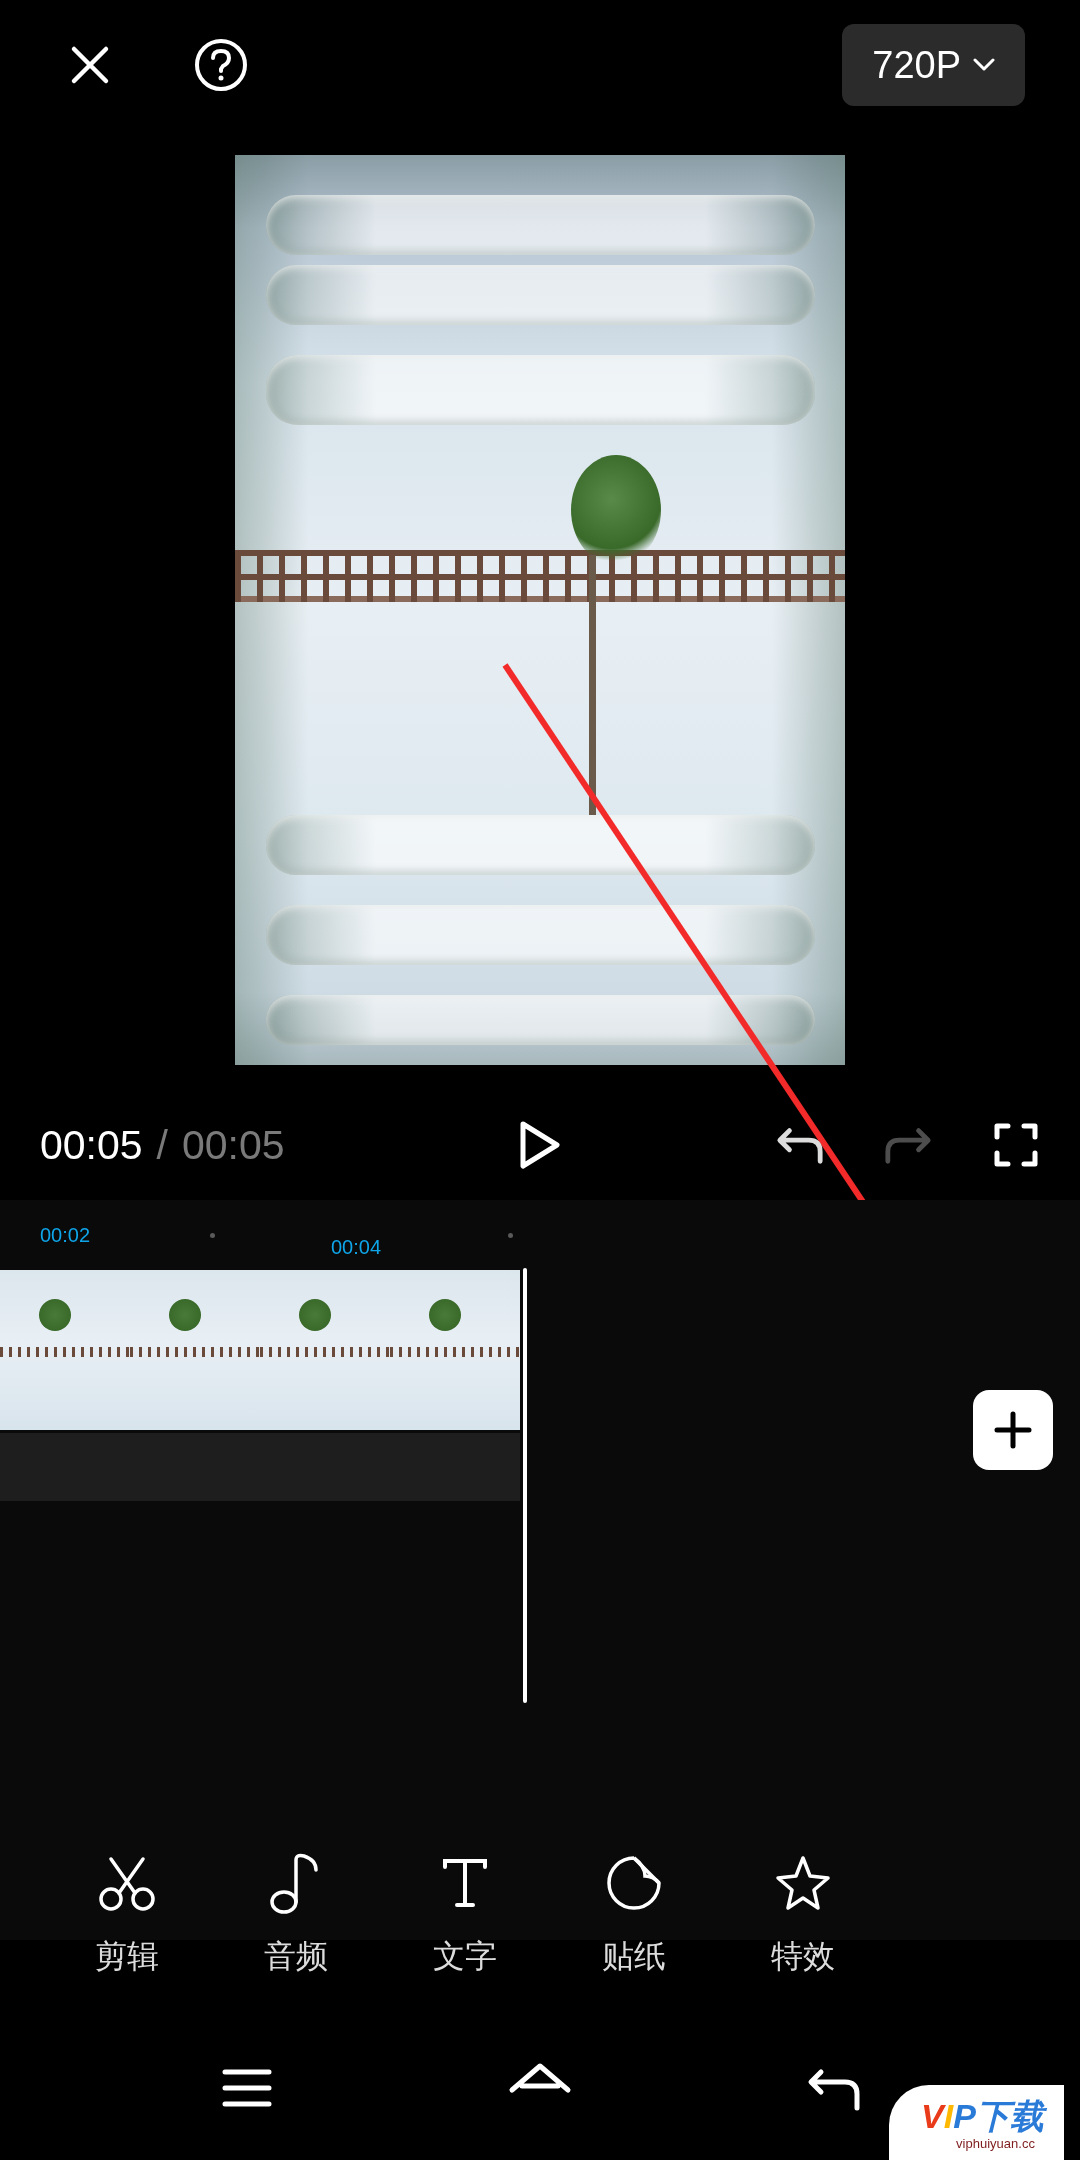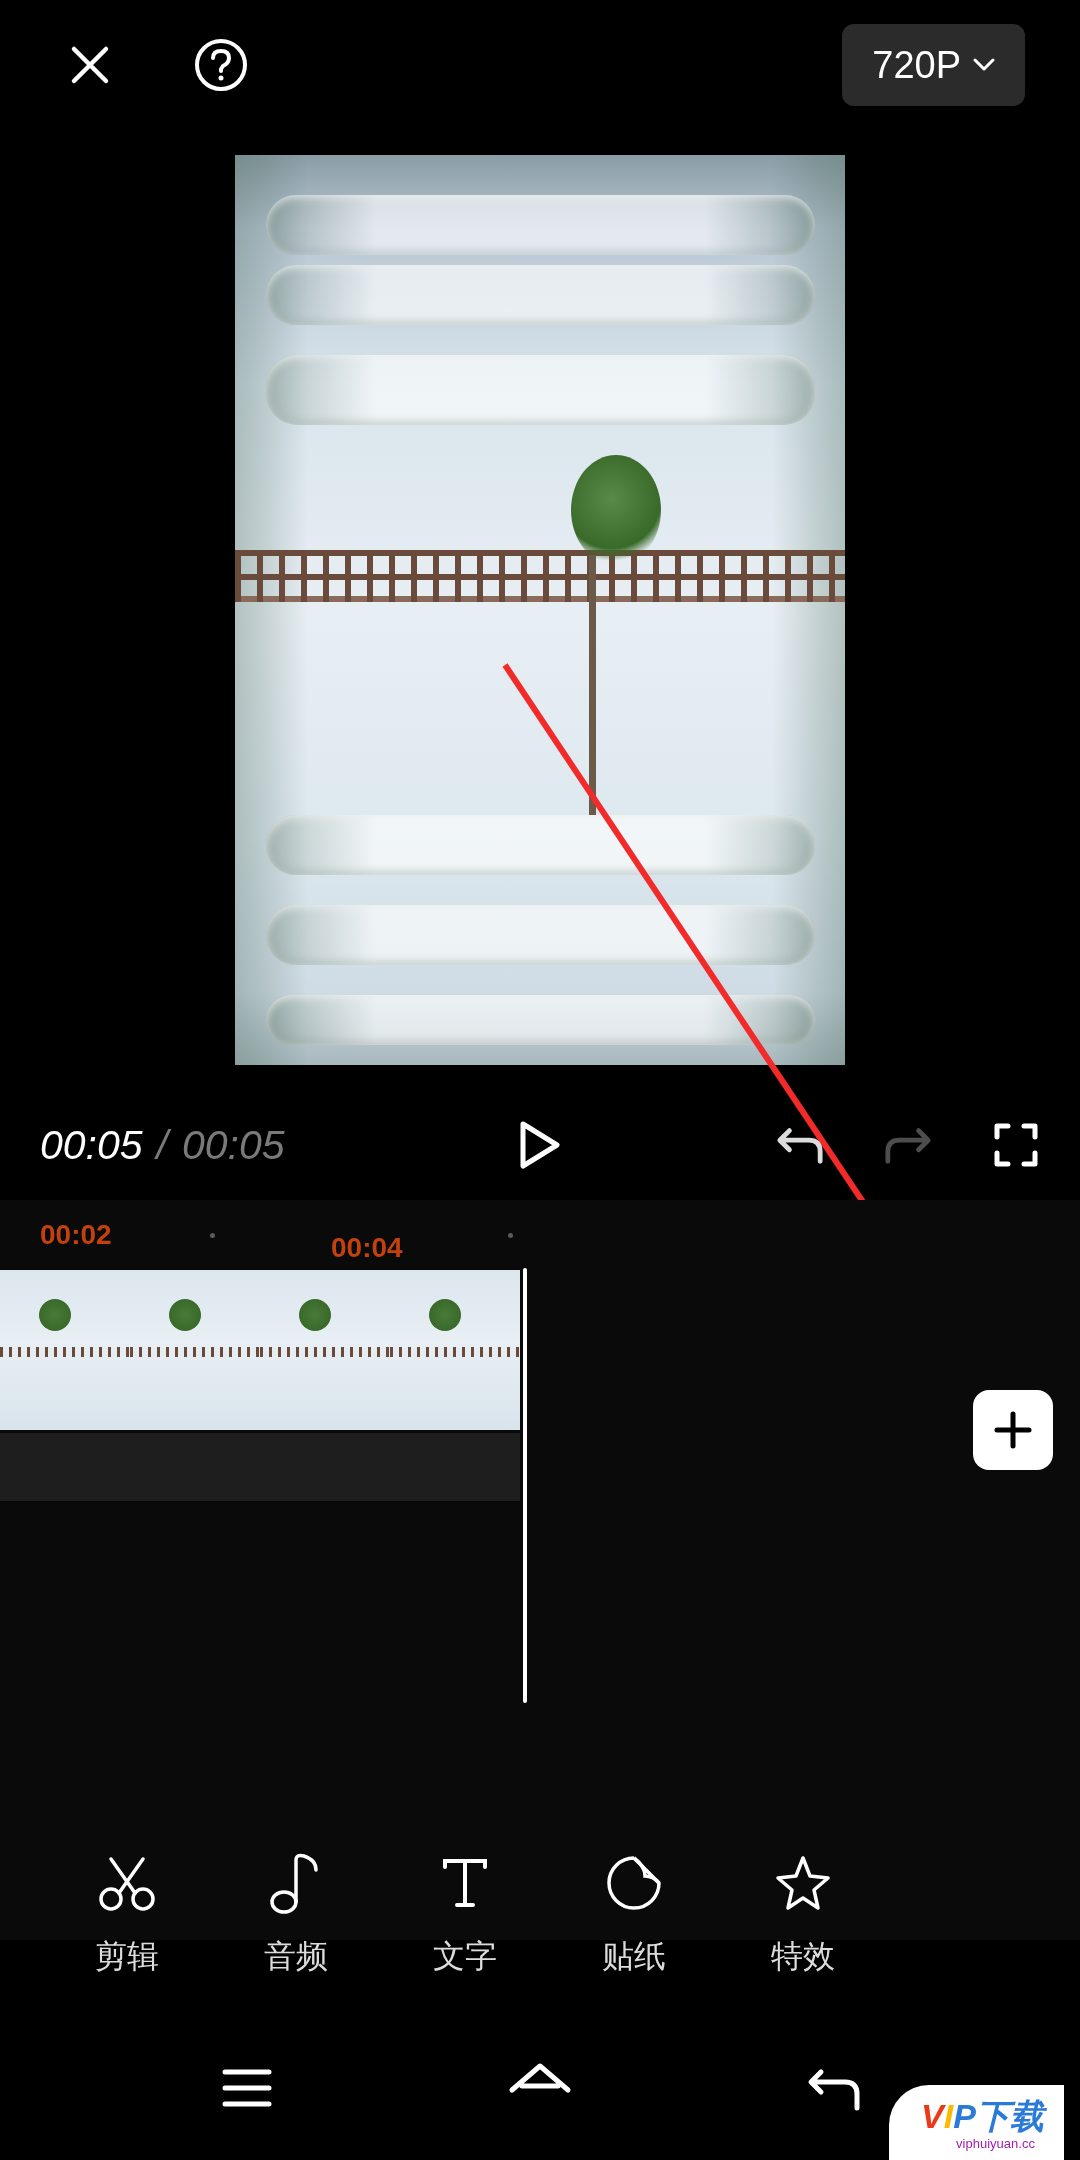--- a/index.html
+++ b/index.html
@@ -171,24 +171,23 @@
     .disabled { opacity: 0.35; }
     .timeline-area {
       position: relative;
       height: 740px;
       background: #0a0a0a;
     }
     .timeline-ruler {
       height: 70px;
       display: flex;
       align-items: center;
-      font-size: 28px;
-      color: #c2410c;
-      position: relative;
-      font-weight: bold;
+      font-size: 20px;
+      color: #0ea5e9;
+      position: relative;
     }
     .ruler-label {
       position: absolute;
     }
     .ruler-dot {
       position: absolute;
       width: 5px;
       height: 5px;
       border-radius: 50%;
       background: #5a5a5a;
@@ -332,21 +331,21 @@
     .watermark-text {
       font-size: 34px;
       font-weight: bold;
       font-style: italic;
     }
     .watermark-text .v { color: #e93a1a; }
     .watermark-text .i { color: #ffb800; }
     .watermark-text .p { color: #2a7ad8; }
     .watermark-sub {
       font-size: 13px;
-      color: #a21caf;
+      color: #7f1d1d;
       margin-top: -4px;
       margin-left: 26px;
     }
   </style>
 </head>
 <body>
 
 <div class="top-bar">
   <div class="top-left">
     <div class="icon-btn">
@@ -388,21 +387,21 @@
 
 <svg class="annotation-arrow" viewBox="0 0 480 680">
   <defs>
     <marker id="ah" markerWidth="12" markerHeight="12" refX="9" refY="6" orient="auto">
       <path d="M0 0 L12 6 L0 12 Z" fill="#f22a2a"></path>
     </marker>
   </defs>
   <line x1="5" y1="5" x2="435" y2="650" stroke="#f22a2a" stroke-width="6" marker-end="url(#ah)"></line>
 </svg>
 
-<div class="playback-bar" style="position:relative;font-style:italic;">
+<div class="playback-bar" style="position:relative;">
   <div class="time-display">
     <span class="time-current">00:05</span>
     <span class="time-sep">/</span>
     <span class="time-total">00:05</span>
   </div>
   <div class="play-btn">
     <svg width="42" height="50" viewBox="0 0 42 50">
       <path d="M4 4 L38 25 L4 46 Z" stroke="#fff" stroke-width="5" stroke-linejoin="round" stroke-linecap="round" fill="none"></path>
     </svg>
   </div>

